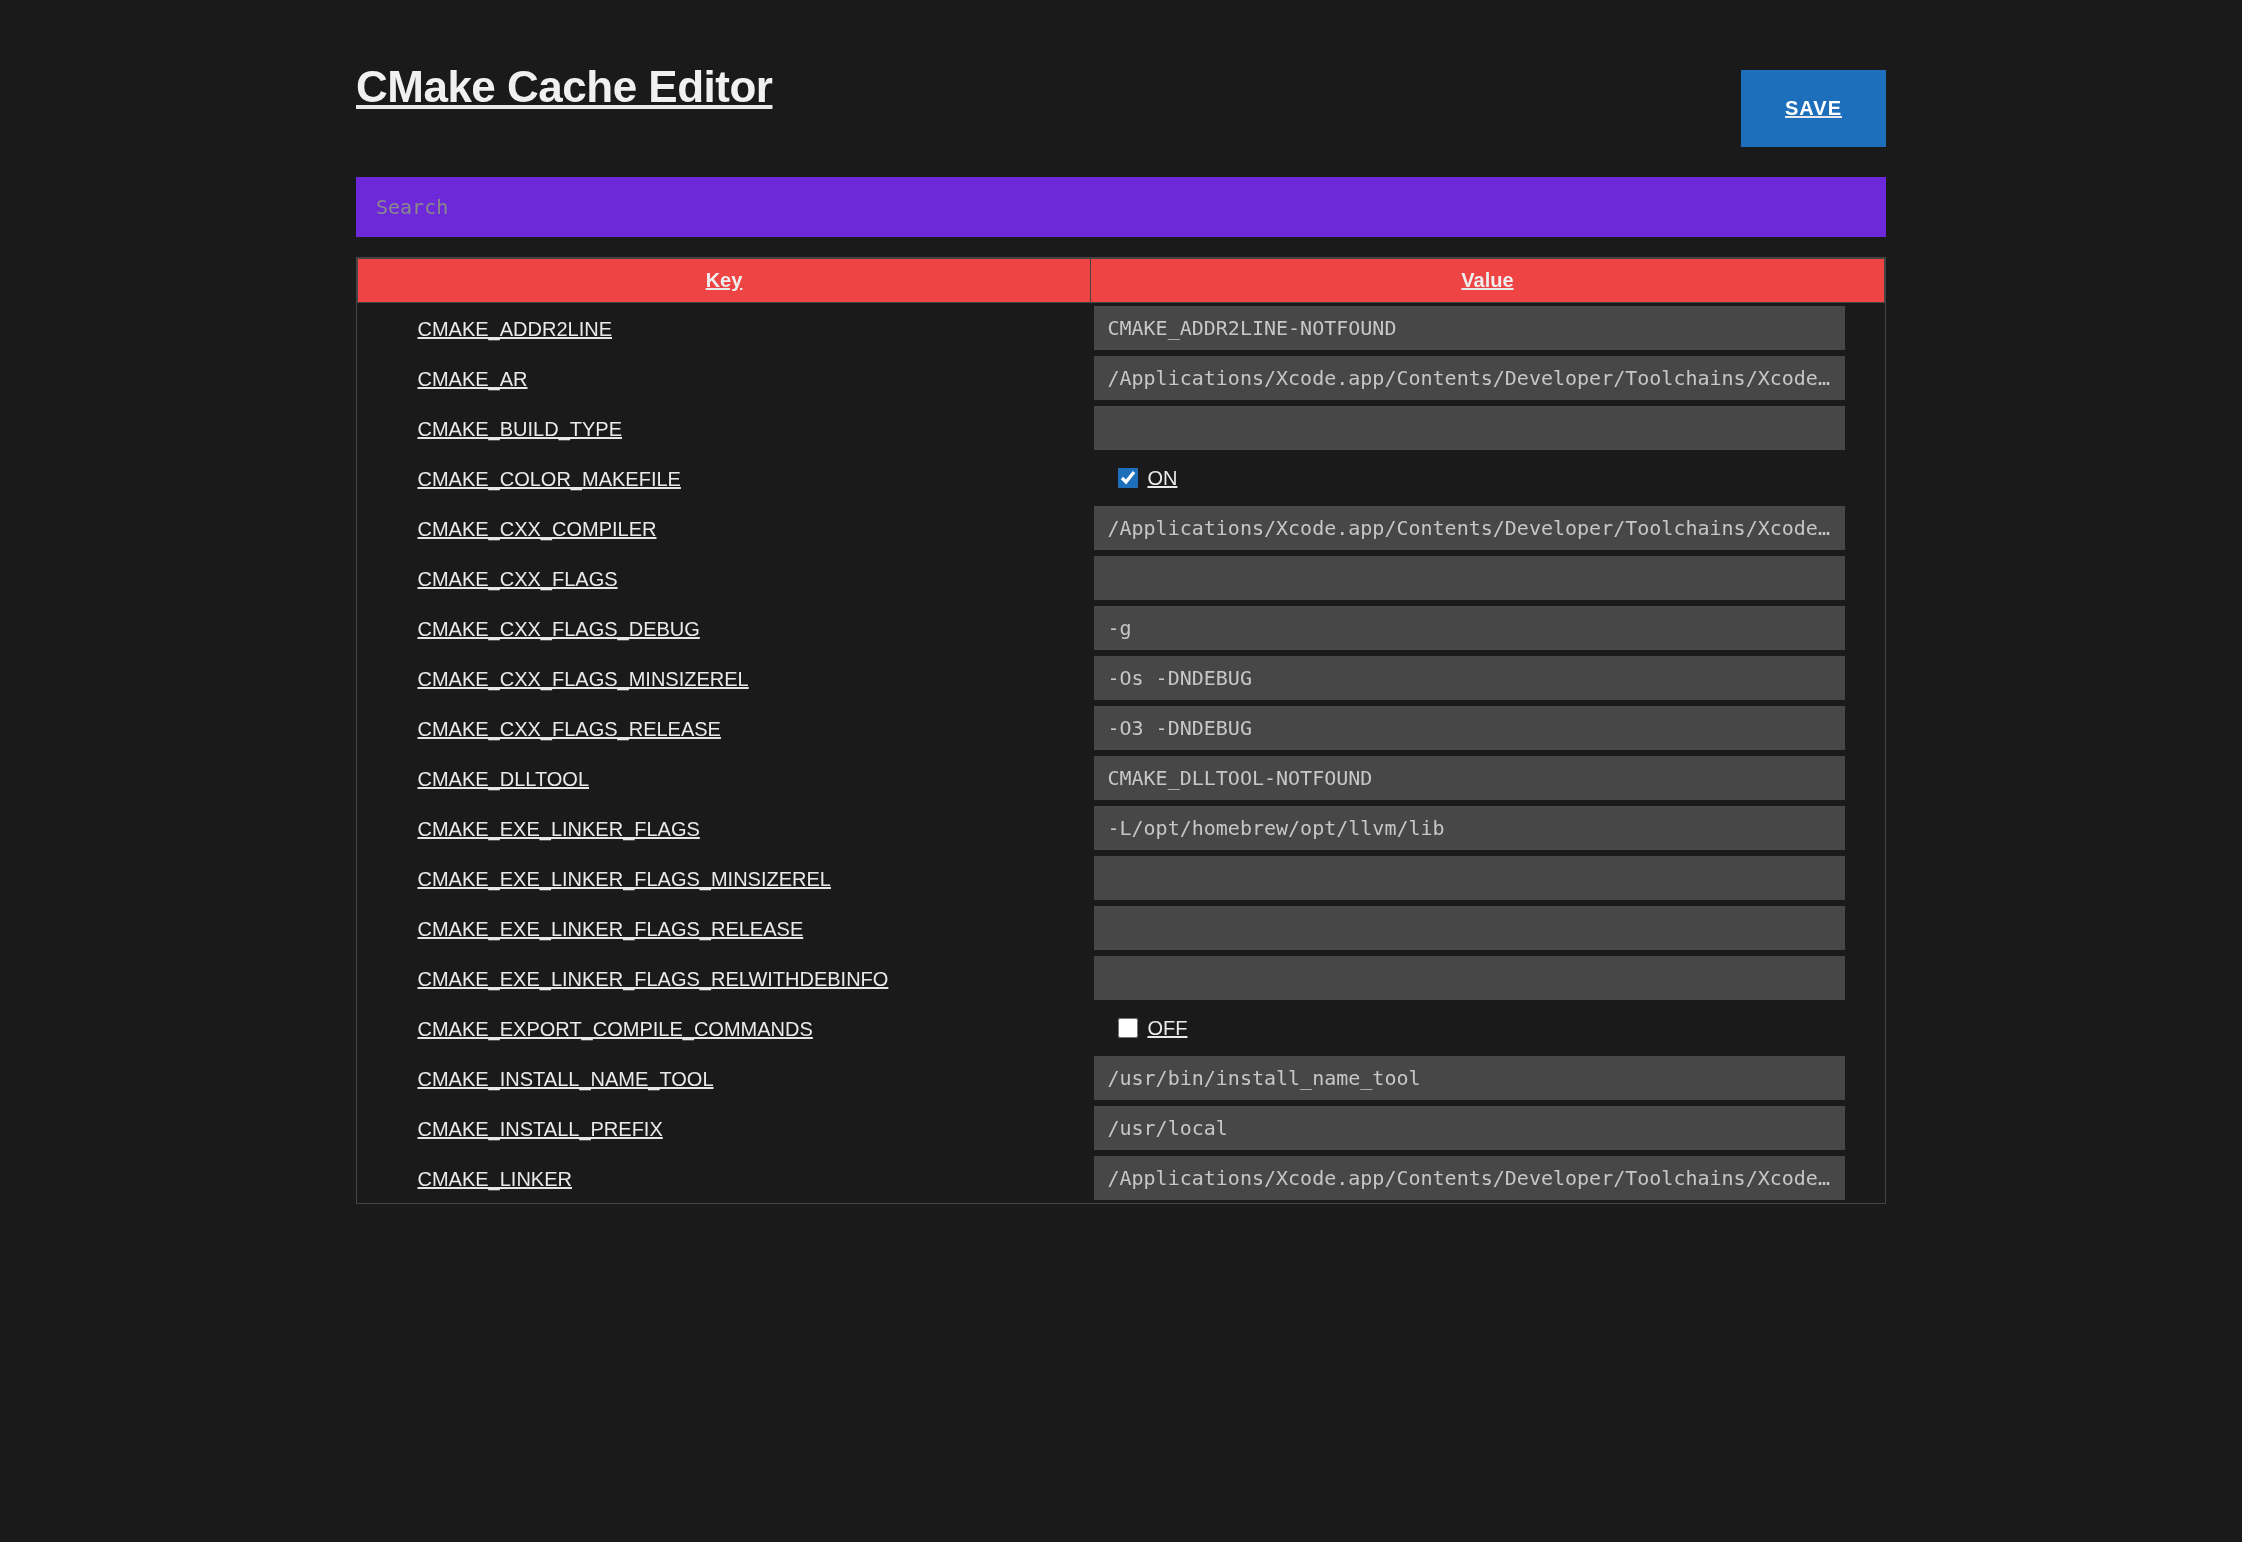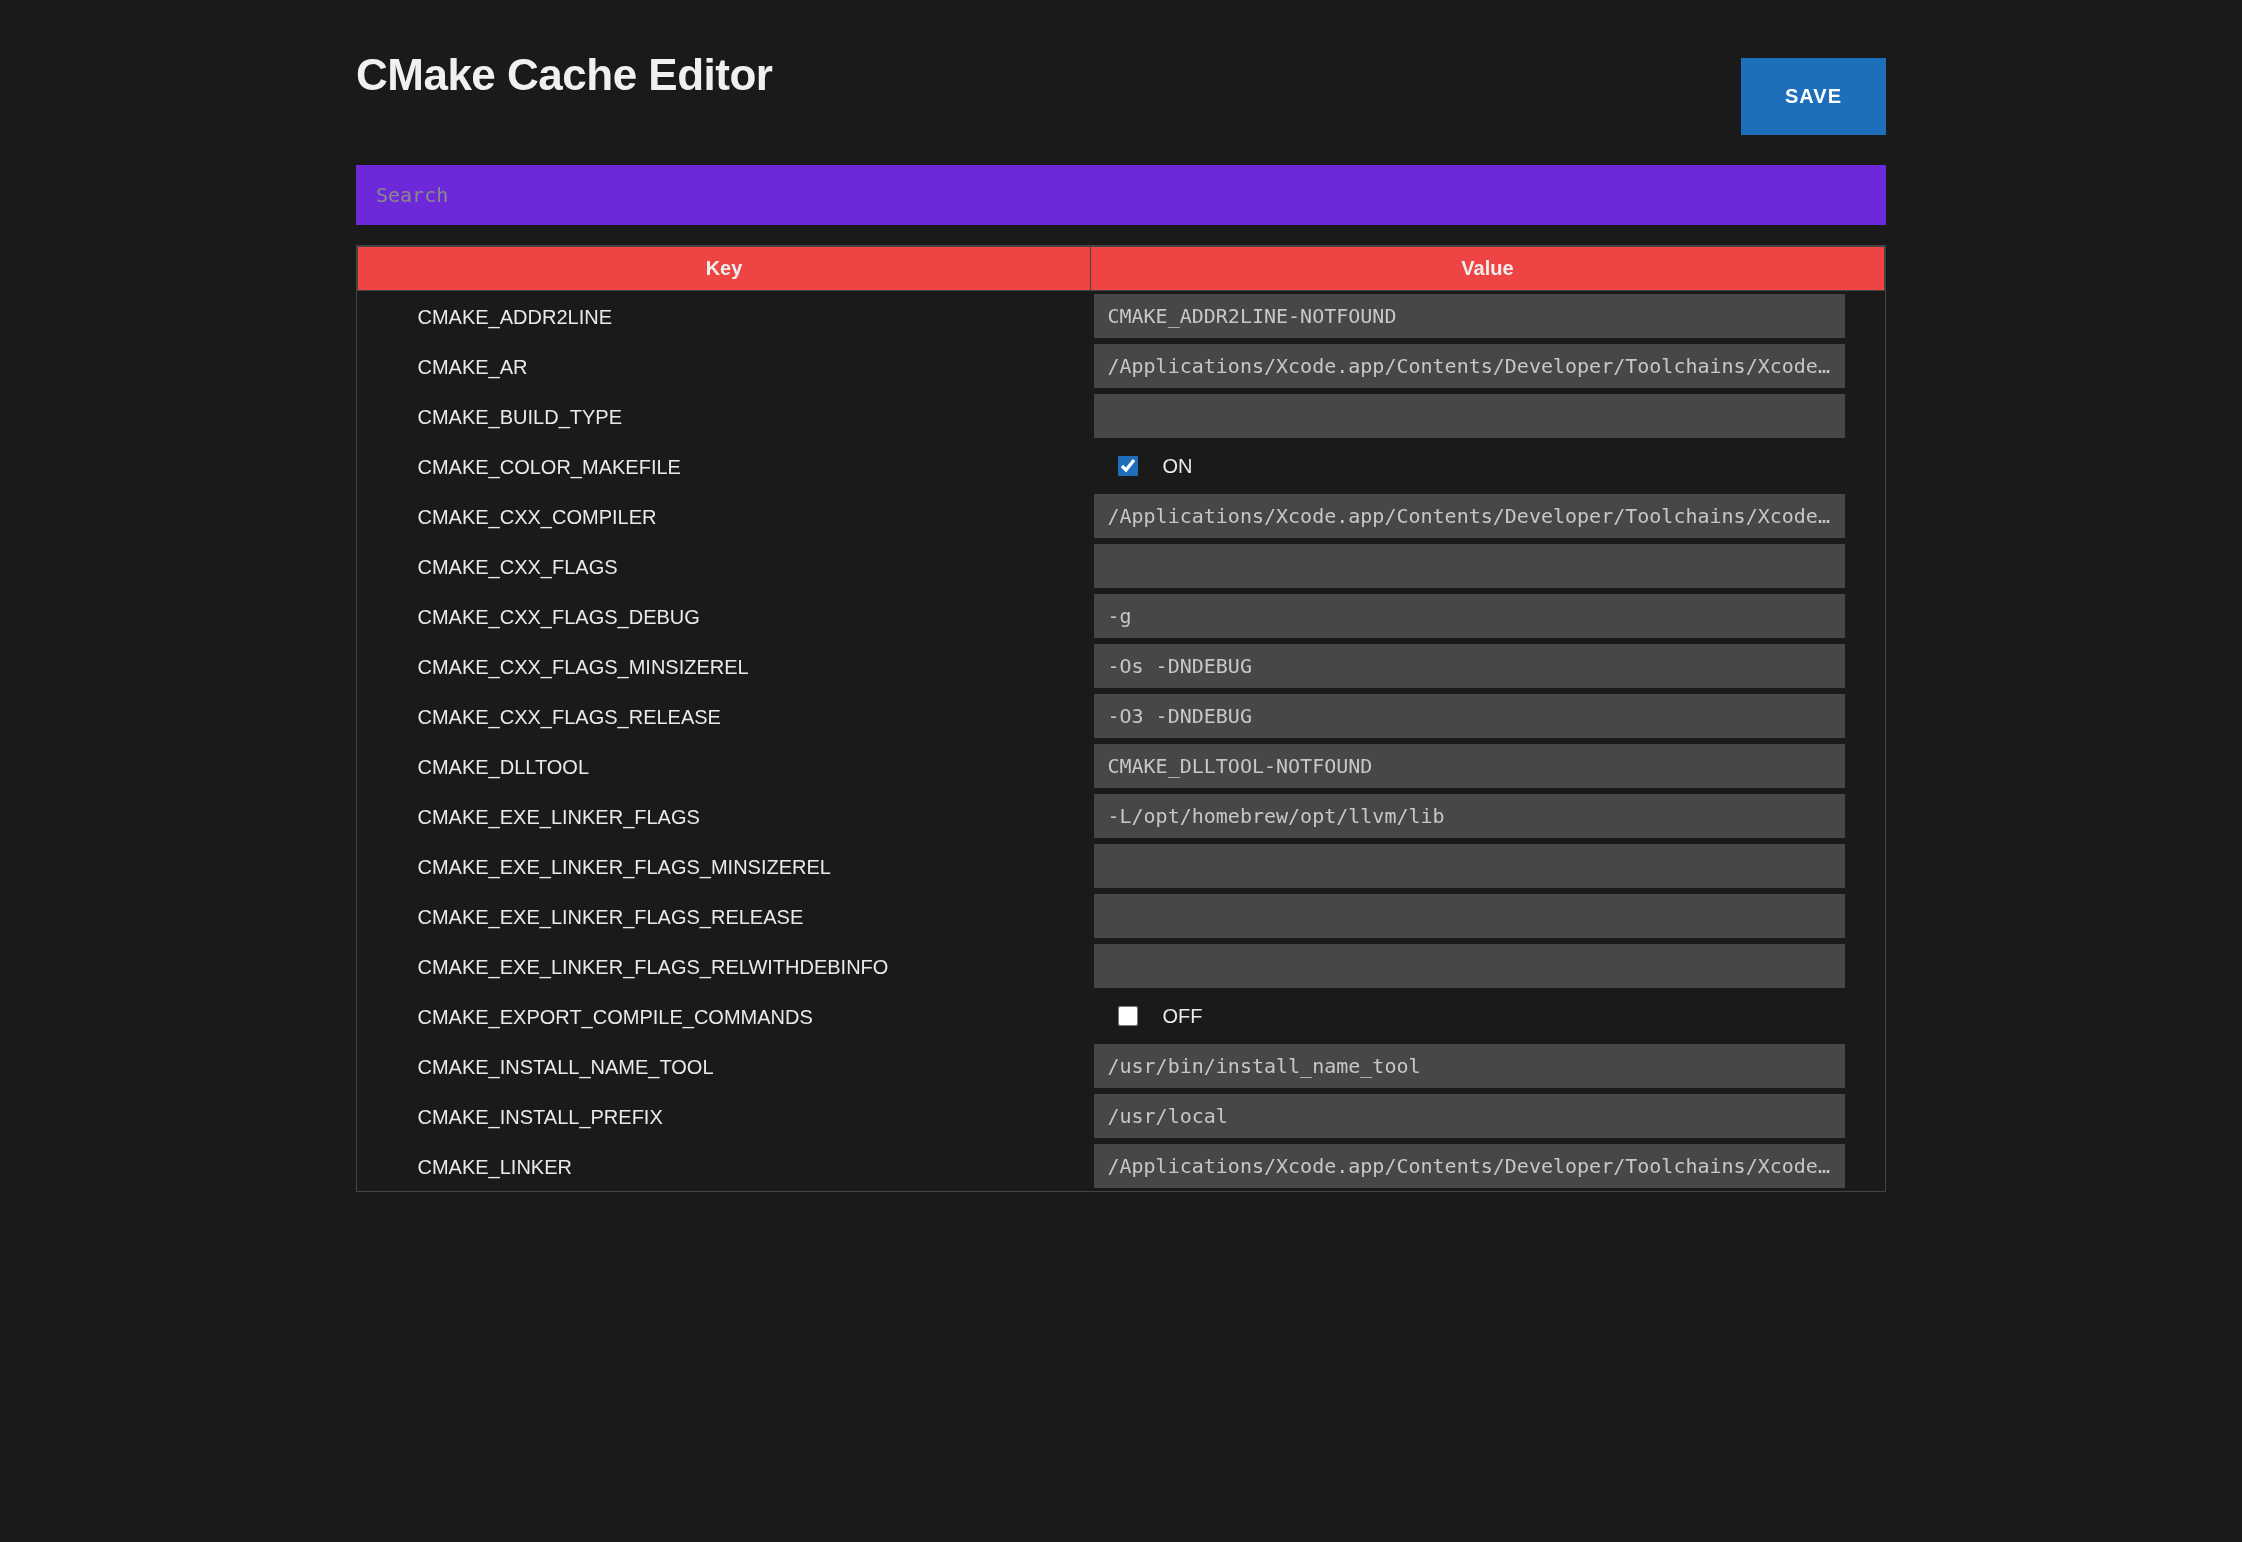--- a/index.html
+++ b/index.html
@@ -9,22 +9,23 @@
 }
 body {
   background: #1a1a1a;
   color: #e8e8e8;
   font-family: -apple-system, BlinkMacSystemFont, "Segoe UI", Helvetica, Arial, sans-serif;
   font-size: 16px;
   min-height: 100vh;
 }
 .container {
   max-width: 1530px;
-  margin: 0 auto;
+  margin: 12px auto;
   padding: 50px 0 0 0;
+  text-decoration: underline;
 }
 .header-row {
   display: flex;
   justify-content: space-between;
   align-items: flex-start;
   margin-bottom: 30px;
 }
 .page-title {
   font-size: 44px;
   font-weight: 700;
@@ -94,21 +95,21 @@
   color: #c7c7c7;
   font-family: ui-monospace, SFMono-Regular, Menlo, Monaco, Consolas, monospace;
   font-size: 20px;
   padding: 10px 13px;
   outline: none;
   text-overflow: ellipsis;
 }
 .bool-wrap {
   display: flex;
   align-items: center;
-  gap: 24px;
+  gap: 9px;
   padding-left: 24px;
 }
 .bool-check {
   width: 20px;
   height: 20px;
   accent-color: #1d6fbc;
   cursor: pointer;
 }
 .bool-label {
   font-size: 20px;

